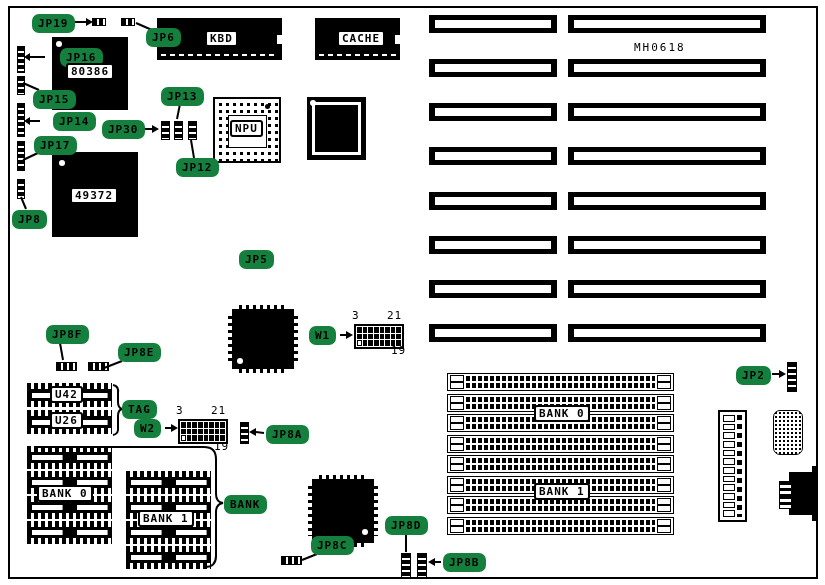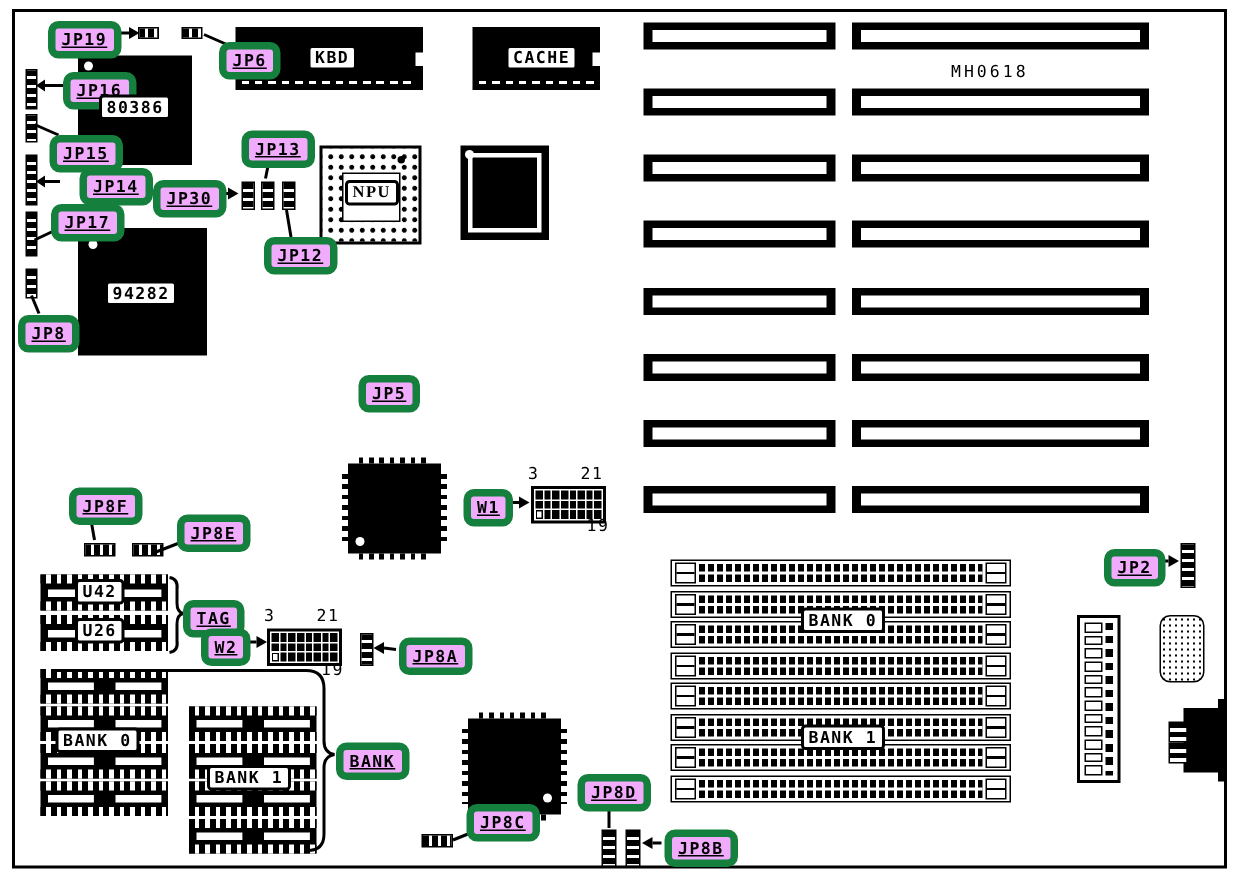--- a/index.html
+++ b/index.html
@@ -2,23 +2,23 @@
 <html><head>
 <meta charset="utf-8">
 <style>
   html,body{margin:0;padding:0;background:#fff;}
   #board{position:relative;width:825px;height:585px;background:#fff;overflow:hidden;
          font-family:"DejaVu Sans Mono",monospace;}
   .abs{position:absolute;}
   
   .frame{position:absolute;left:8px;top:6px;width:810px;height:573px;border:2px solid #000;box-sizing:border-box;}
   
-  .callout{position:absolute;background:#f0abfc;border:5px solid #15803d;border-radius:7px;
+  .callout{position:absolute;background:#15803d;border:2px solid #15803d;border-radius:7px;
            font-weight:bold;font-size:11px;line-height:13px;padding:1px 4px;white-space:nowrap;
-           z-index:6;letter-spacing:1px;text-decoration:underline;}
+           z-index:6;letter-spacing:1px;}
   
   .plate{position:absolute;background:#fff;border:2px solid #000;border-radius:3px;
          font-weight:bold;font-size:11px;line-height:13px;padding:0 3px;white-space:nowrap;
          z-index:6;letter-spacing:1px;}
   .txt{position:absolute;font-weight:normal;font-size:11px;color:#000;z-index:6;letter-spacing:1px;white-space:nowrap;}
   
   .chip{position:absolute;background:#000;z-index:2;}
   .chip .dash{position:absolute;left:4px;right:4px;bottom:4px;height:2px;
       background:repeating-linear-gradient(90deg,#fff 0 5px,transparent 5px 9px);}
   .chip .notch{position:absolute;right:0;top:40%;width:5px;height:9px;background:#fff;}
@@ -101,50 +101,50 @@
 
   <div class="chip" style="left:315px;top:18px;width:85px;height:42px;">
     <i class="dash"></i>
     <i class="notch"></i>
   </div>
   <div class="plate" style="left:337px;top:30px;">CACHE</div>
 
   <div class="txt" style="left:634px;top:41px;letter-spacing:2px;">MH0618</div>
 
   <div class="jmpv" style="left:17px;top:46px;width:6px;height:25px;"></div>
-  <div class="callout" style="left:42px;top:48px;text-align:center;">JP16</div>
+  <div class="callout" style="left:60px;top:48px;text-align:center;">JP16</div>
   <div class="jmpv" style="left:17px;top:76px;width:6px;height:17px;"></div>
   <div class="callout" style="left:33px;top:90px;">JP15</div>
   <div class="jmpv" style="left:17px;top:103px;width:6px;height:32px;"></div>
   <div class="callout" style="left:53px;top:112px;">JP14</div>
   <div class="jmpv" style="left:17px;top:141px;width:6px;height:28px;"></div>
   <div class="callout" style="left:34px;top:136px;">JP17</div>
   <div class="jmpv" style="left:17px;top:179px;width:6px;height:18px;"></div>
   <div class="callout" style="left:12px;top:210px;">JP8</div>
 
   <div class="chip" style="left:52px;top:37px;width:76px;height:73px;"></div>
   <i class="dot abs" style="left:56px;top:41px;"></i>
   <div class="plate" style="left:66px;top:63px;">80386</div>
 
   <div class="chip" style="left:52px;top:152px;width:86px;height:85px;"></div>
   <i class="dot abs" style="left:59px;top:160px;"></i>
-  <div class="plate" style="left:70px;top:187px;">94282</div>
+  <div class="plate" style="left:70px;top:187px;">49372</div>
 
   <div class="callout" style="left:102px;top:120px;">JP30</div>
   <div class="jmpv" style="left:161px;top:121px;width:7px;height:17px;"></div>
   <div class="jmpv" style="left:174px;top:121px;width:7px;height:17px;"></div>
   <div class="jmpv" style="left:188px;top:121px;width:7px;height:17px;"></div>
   <div class="callout" style="left:161px;top:87px;">JP13</div>
   <div class="callout" style="left:176px;top:158px;">JP12</div>
 
   <div class="pga" style="left:213px;top:97px;width:64px;height:62px;">
     <i class="well"></i>
     <i class="pdot"></i>
   </div>
-  <div class="plate" style="left:230px;top:120px;font-family:Liberation Serif, serif;">NPU</div>
+  <div class="plate" style="left:230px;top:120px;">NPU</div>
 
   <div class="plcc" style="left:307px;top:97px;width:59px;height:63px;">
     <i class="pdot"></i>
   </div>
 
   <div class="callout" style="left:207px;top:250px;margin-left:32px;">JP5</div>
   <div class="jmpv" style="left:256px;top:251px;width:7px;height:15px;"></div>
 
   <div class="qfp" style="left:232px;top:309px;width:62px;height:60px;">
     <i class="sl"></i>

